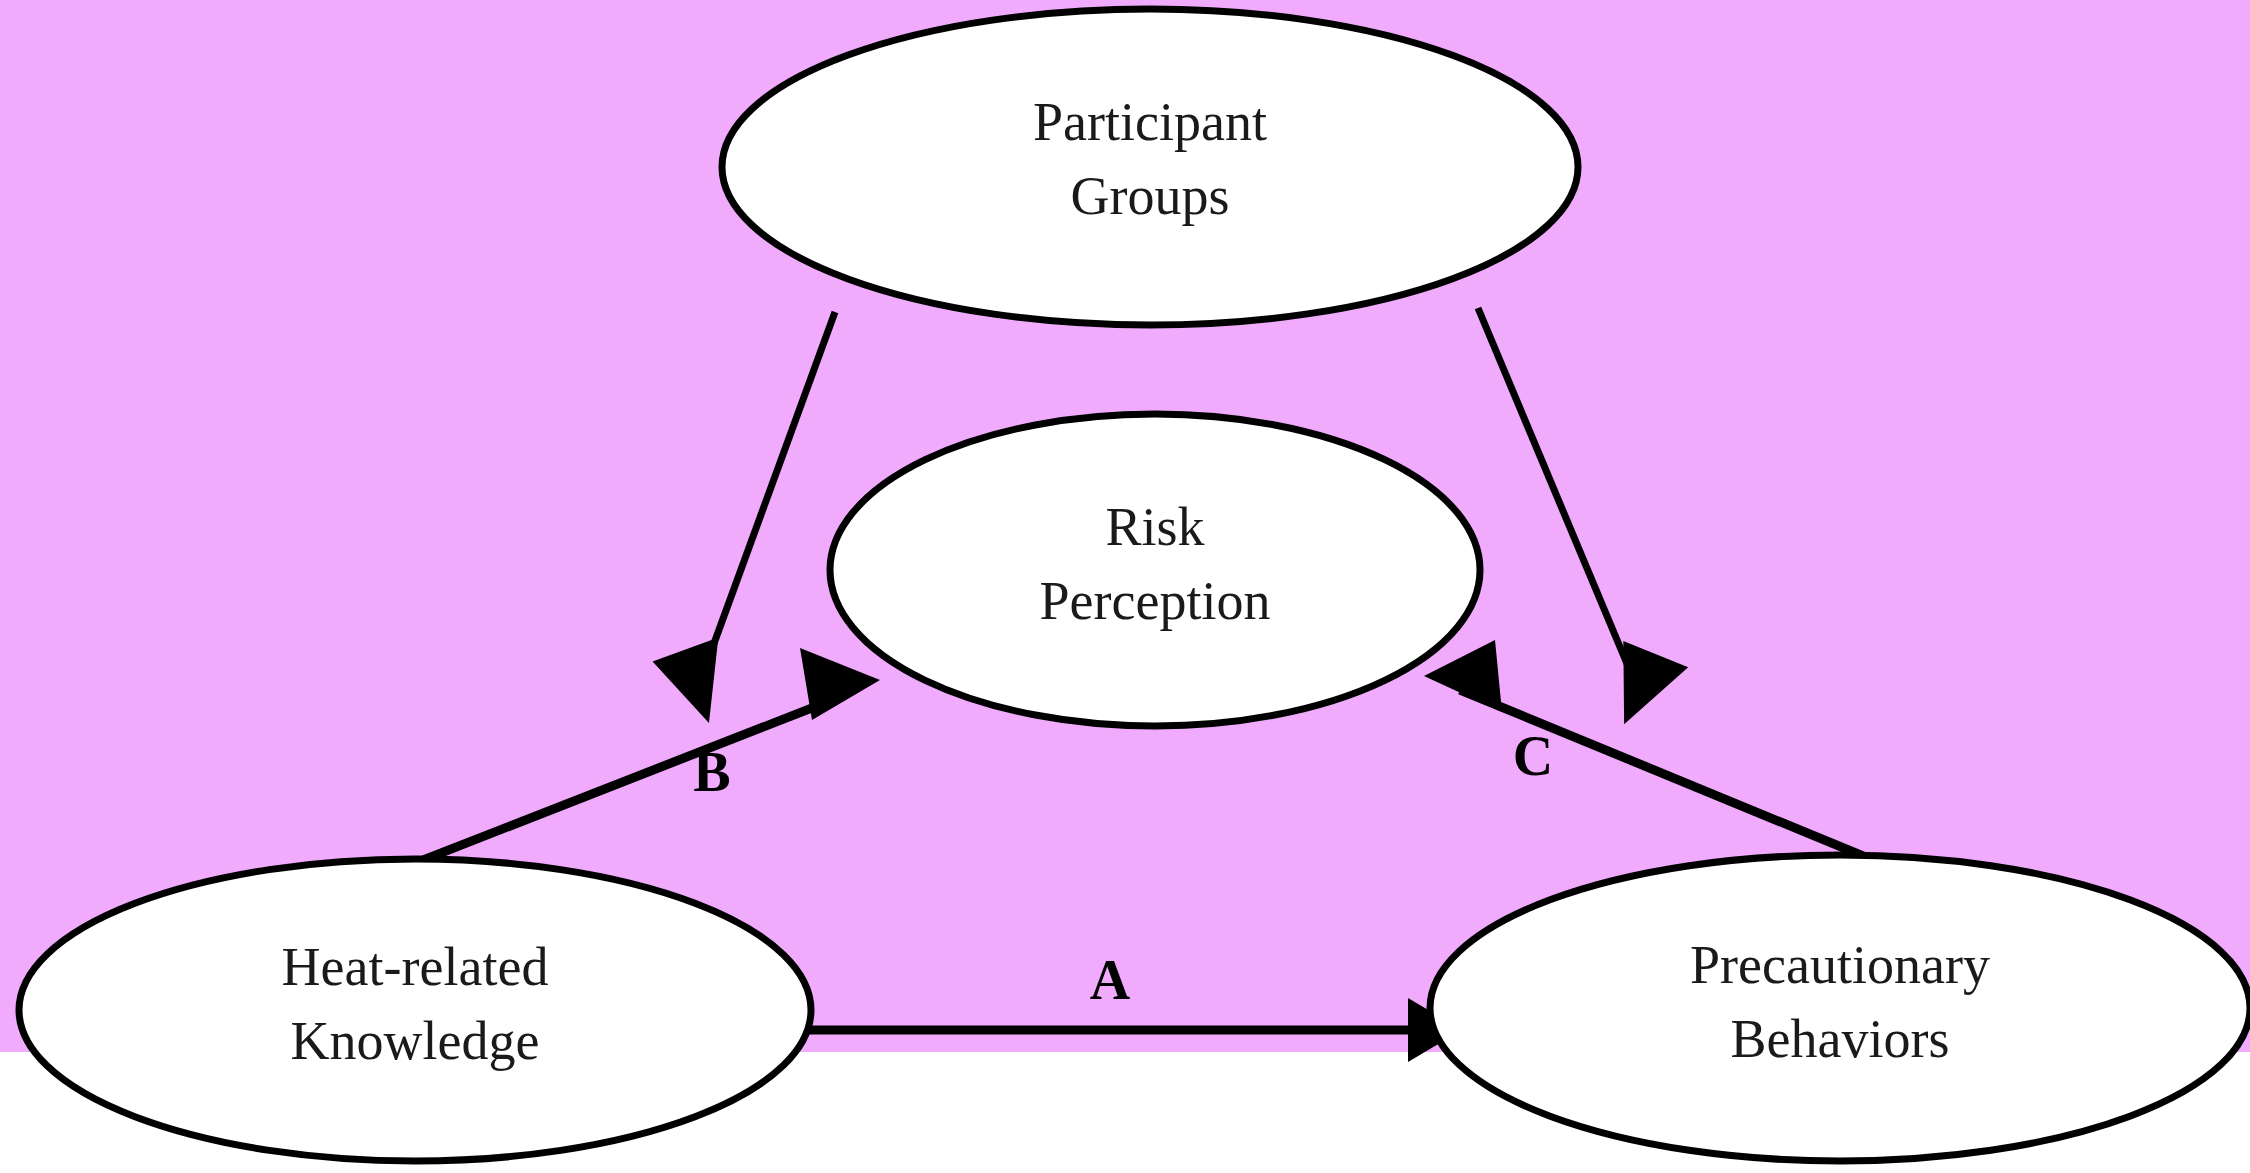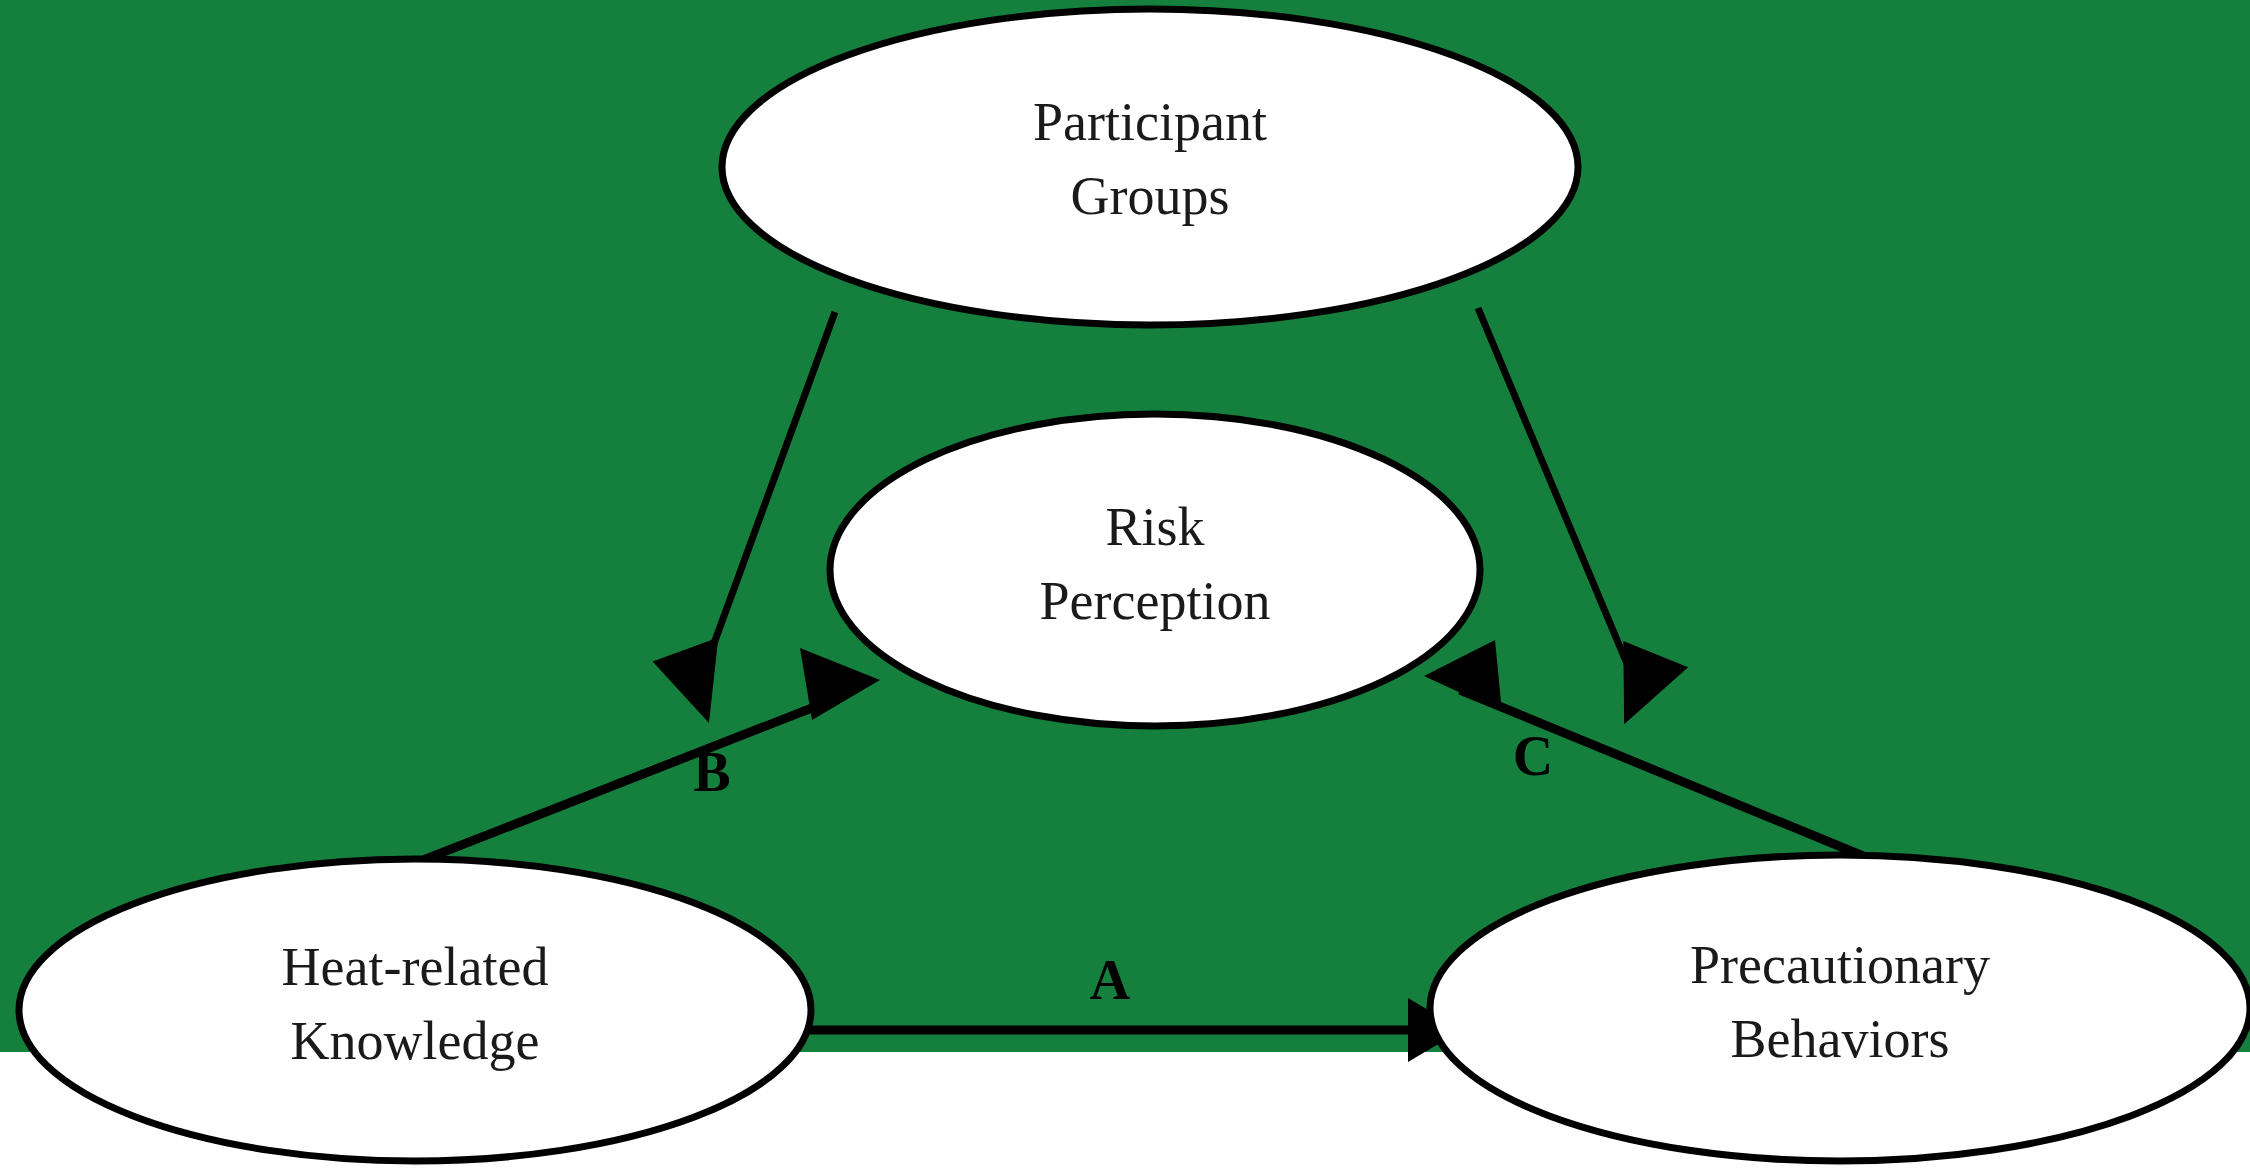--- a/index.html
+++ b/index.html
@@ -11,21 +11,21 @@
   body {
     width: 2250px;
     height: 1173px;
     overflow: hidden;
     font-family: "Liberation Serif", "DejaVu Serif", serif;
   }
   #diagram-root {
     position: relative;
     width: 2250px;
     height: 1052px;
-    background: #15803d;
+    background: #f0abfc;
   }
   svg#diagram-canvas {
     position: absolute;
     top: 0;
     left: 0;
     width: 2250px;
     height: 1173px;
     display: block;
   }
   .node-ellipse {

